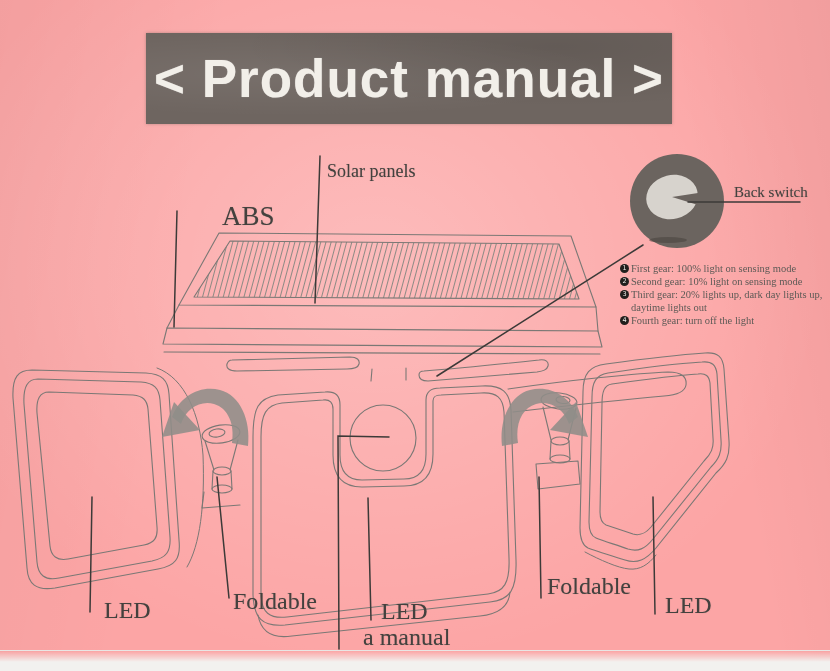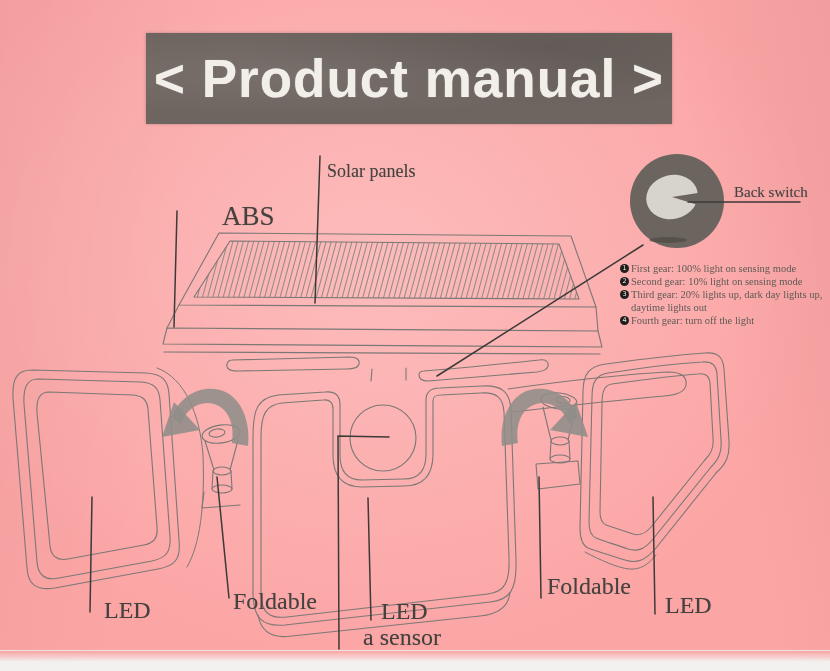--- a/index.html
+++ b/index.html
@@ -182,21 +182,21 @@
   <div class="banner">
     <span>&lt; Product manual &gt;</span>
   </div>
 
   <div class="callout co-solar">Solar panels</div>
   <div class="callout co-abs">ABS</div>
   <div class="callout co-switch">Back switch</div>
   <div class="callout co-led-l">LED</div>
   <div class="callout co-fold-l">Foldable</div>
   <div class="callout co-led-c">LED</div>
-  <div class="callout co-sensor">a sensor</div>
+  <div class="callout co-sensor">a manual</div>
   <div class="callout co-fold-r">Foldable</div>
   <div class="callout co-led-r">LED</div>
 
   <div class="gear-list">
     <div class="gear-row">
       <span class="gear-num">1</span>
       <span class="gear-text">First gear: 100% light on sensing mode</span>
     </div>
     <div class="gear-row">
       <span class="gear-num">2</span>

